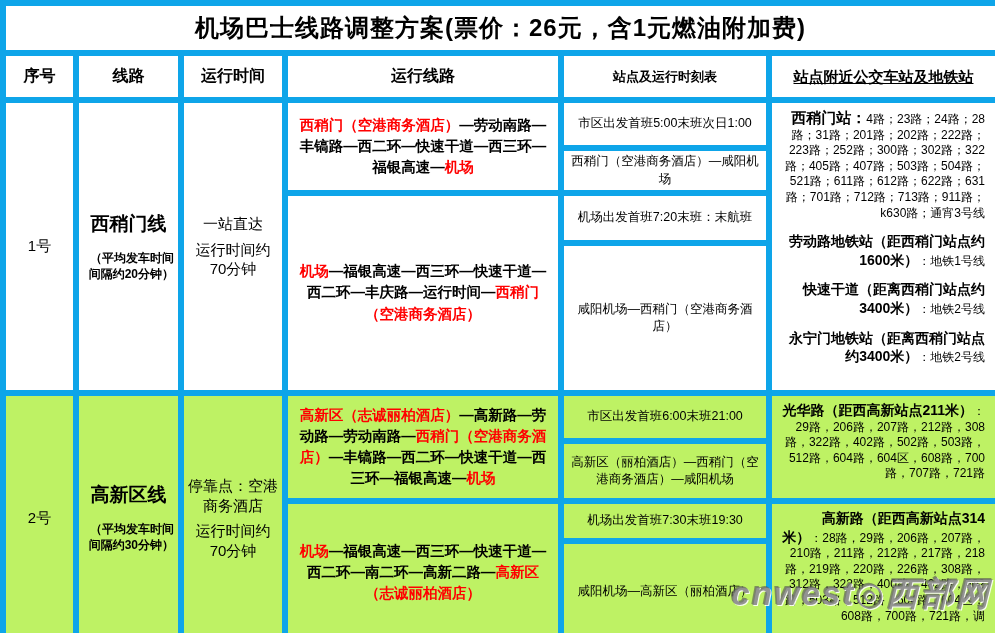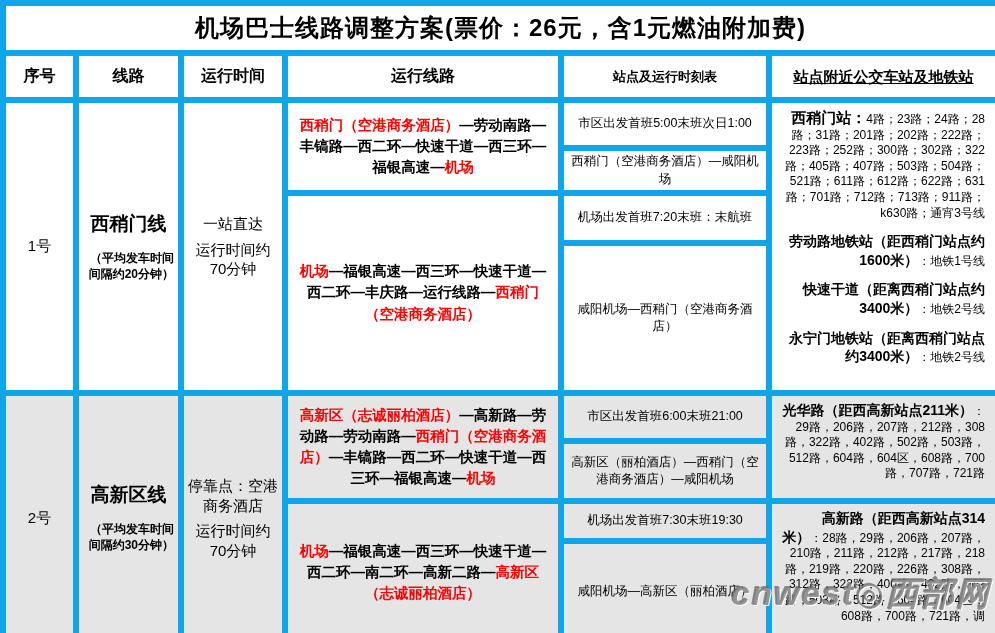--- a/index.html
+++ b/index.html
@@ -24,21 +24,21 @@
     overflow:hidden;
     box-sizing:border-box;
   }
   tr.title-row td{
     font-size:24px;font-weight:bold;letter-spacing:1px;
     height:50px;
   }
   tr.head-row th{font-size:16px;font-weight:bold;height:47px;margin-top:48px;}
   tr.head-row th.small-head{font-size:13px;}
   tr.head-row th.wrap-head{font-size:15px;line-height:1.2;text-decoration:underline;}
-  .gray{background:#e5e5e5;}
+  .gray{background:#bef264;}
   .cell-no{font-size:15px;}
   .line-name{font-size:19px;font-weight:bold;margin-bottom:14px;}
   .line-note{font-size:12px;font-weight:bold;line-height:1.3;text-align:right;}
   .time-line{font-size:15px;margin:6px 0;line-height:1.3;}
   .route-cell{
     text-align:center;font-size:14.5px;line-height:1.45;
     padding:4px 6px;font-weight:bold;
   }
   .sched-cell{font-size:12.5px;line-height:1.4;padding:2px 6px;border-radius:9px;}
   .nearby-cell{
@@ -104,21 +104,21 @@
         <p><span class="h1">西稍门站：</span><span>4路；23路；24路；28路；31路；201路；202路；222路；223路；252路；300路；302路；322路；405路；407路；503路；504路；521路；611路；612路；622路；631路；701路；712路；713路；911路；k630路；通宵3号线</span></p>
         <p><span class="h2">劳动路地铁站（距西稍门站点约1600米）</span><span>：地铁1号线</span></p>
         <p><span class="h2">快速干道（距离西稍门站点约3400米）</span><span>：地铁2号线</span></p>
         <p><span class="h2">永宁门地铁站（距离西稍门站点约3400米）</span><span>：地铁2号线</span></p>
       </td>
     </tr>
     <tr style="height:40px">
       <td class="sched-cell">西稍门（空港商务酒店）—咸阳机场</td>
     </tr>
     <tr style="height:50px">
-      <td rowspan="2" class="route-cell"><span class="r">机场</span><span>—福银高速—西三环—快速干道—西二环—丰庆路—运行线路—</span><span class="r">西稍门（空港商务酒店）</span></td>
+      <td rowspan="2" class="route-cell"><span class="r">机场</span><span>—福银高速—西三环—快速干道—西二环—丰庆路—运行时间—</span><span class="r">西稍门（空港商务酒店）</span></td>
       <td class="sched-cell">机场出发首班7:20末班：末航班</td>
     </tr>
     <tr style="height:150px">
       <td class="sched-cell">咸阳机场—西稍门（空港商务酒店）</td>
     </tr>
 
     <tr style="height:47px">
       <td rowspan="4" class="cell-no gray">2号</td>
       <td rowspan="4" class="gray">
         <div class="line-name">高新区线</div>

